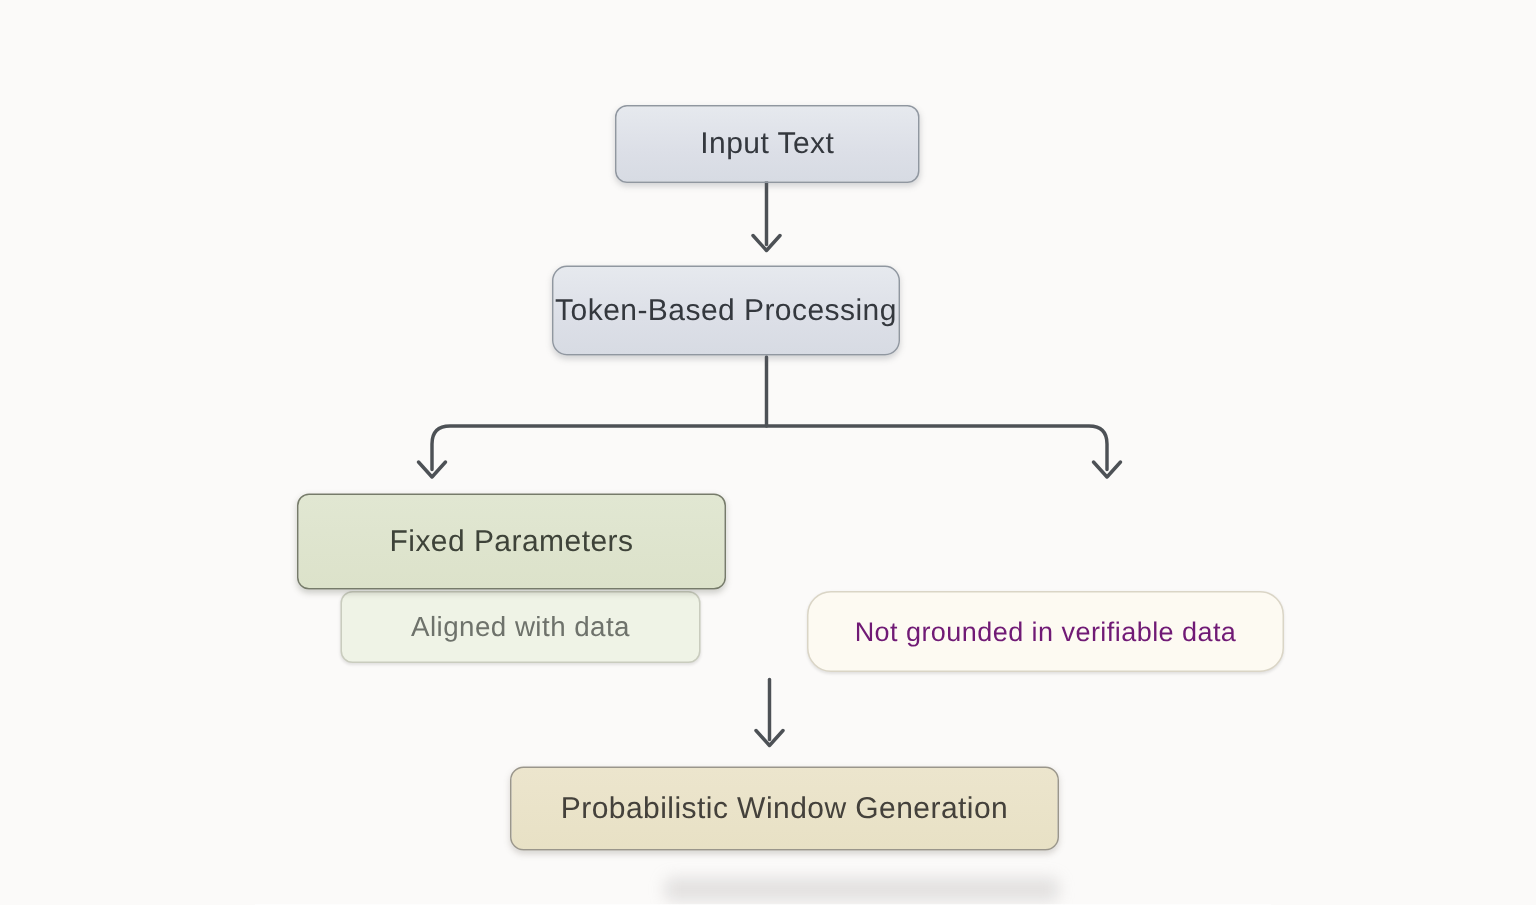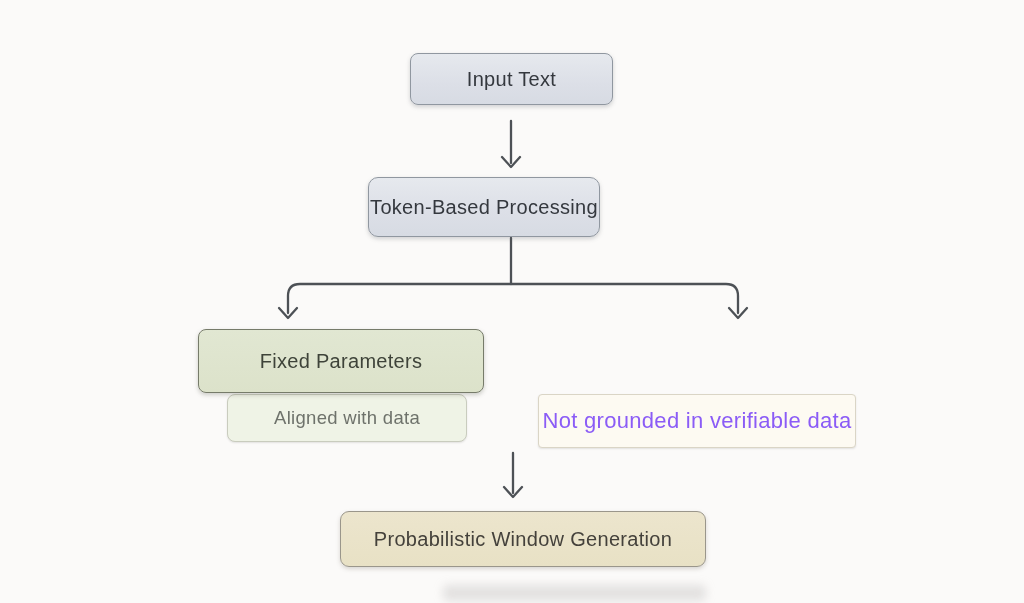--- a/index.html
+++ b/index.html
@@ -70,24 +70,24 @@
     border: 1.2px solid #c9ccbe;
     border-radius: 8px;
     box-shadow: 0 1px 2px rgba(0,0,0,0.10);
     color: #6e726b;
     font-size: 18.5px;
     z-index: 2;
   }
   .node.sub-cream {
     background: #fdfaf2;
     border: 1.2px solid #dad5c6;
-    border-radius: 4px;
+    border-radius: 16px;
     box-shadow: 0 1px 2px rgba(0,0,0,0.10);
-    color: #8b5cf6;
-    font-size: 22px;
+    color: #701a75;
+    font-size: 18px;
     z-index: 2;
   }
   
   .node.tan {
     background: linear-gradient(180deg, #ece5cd 0%, #e8e1c5 100%);
     border: 1.6px solid #9a968b;
     border-radius: 9px;
     box-shadow: 0 2px 4px rgba(110,105,90,0.25);
     color: #44413b;
     font-size: 20px;
@@ -117,21 +117,21 @@
     <path d="M511 238 V284"></path>
 
     <path d="M288 313 V296 Q288 284 300 284 H726 Q738 284 738 296 V313"></path>
     <path d="M279 308 L288 318 L297 308"></path>
     <path d="M729 308 L738 318 L747 308"></path>
 
     <path d="M513 453 V493"></path>
     <path d="M504 487 L513 497 L522 487"></path>
   </svg>
 
-  <div class="node gray" style="left:410px; top:53px; width:203px; height:52px;">Input Text</div>
+  <div class="node gray" style="left:410px; top:70px; width:203px; height:52px;">Input Text</div>
 
   <div class="node gray" style="left:368px; top:177px; width:232px; height:60px; border-radius:10px;">Token-Based Processing</div>
 
   <div class="node sub-green" style="left:227px; top:394px; width:240px; height:48px;">Aligned with data</div>
 
   <div class="node green" style="left:198px; top:329px; width:286px; height:64px;">Fixed Parameters</div>
 
   <div class="node sub-cream" style="left:538px; top:394px; width:318px; height:54px;">Not grounded in verifiable data</div>
 
 

